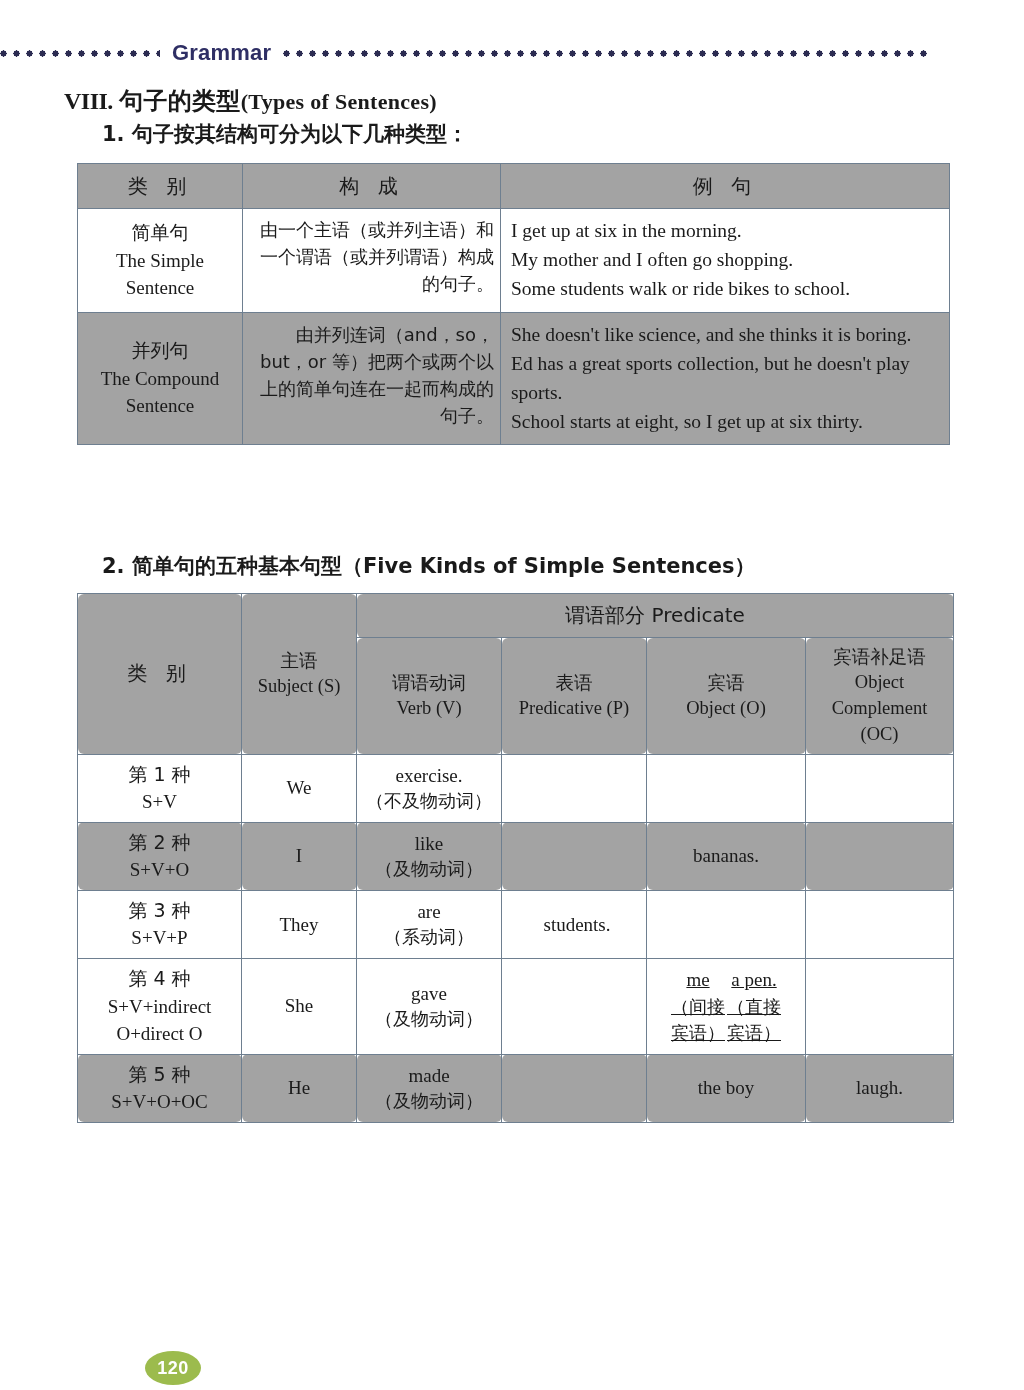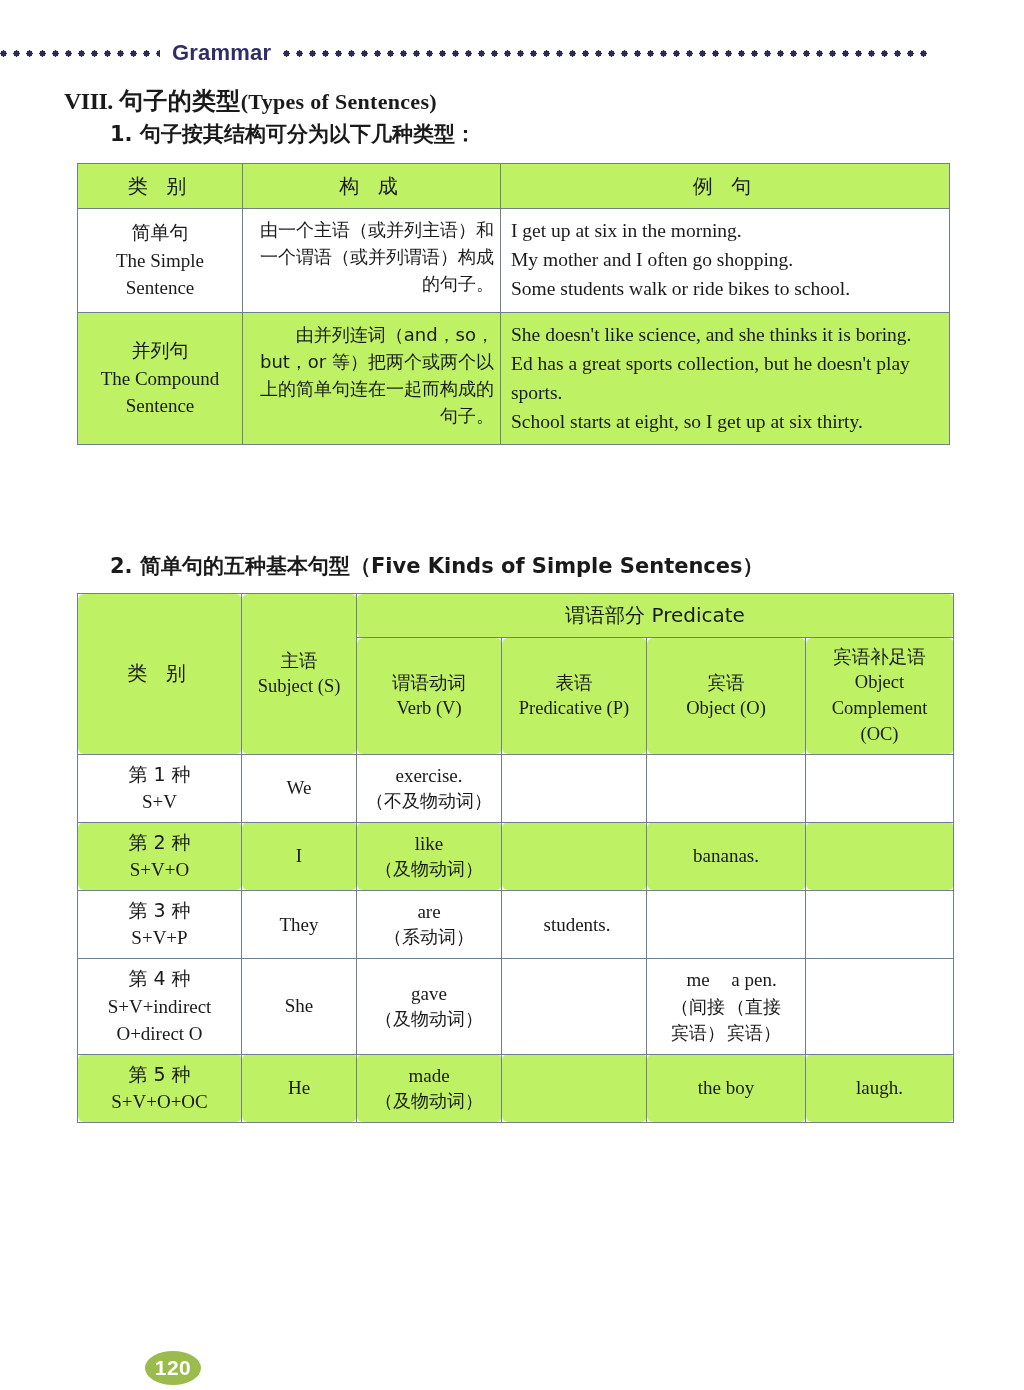--- a/index.html
+++ b/index.html
@@ -58,21 +58,21 @@
   .sec-heading .numeral {
     font-family: "Liberation Serif", serif;
     font-weight: bold;
     letter-spacing: -0.5px;
   }
   .sec-heading .cn { font-family: "DejaVu Sans", "Liberation Sans", sans-serif; font-weight: bold; }
   .sec-heading .en { font-size: 22px; }
 
   .sub-heading {
     position: absolute;
-    left: 110px;
+    left: 102px;
     font-size: 21px;
     font-weight: bold;
     white-space: nowrap;
   }
   .sub-heading .cn { font-family: "DejaVu Sans", "Liberation Sans", sans-serif; font-weight: bold; }
   #subhead-1 { top: 120px; }
   #subhead-2 { top: 552px; }
 
   
   .grid {
@@ -82,21 +82,21 @@
     background: #ffffff;
   }
   .grid td, .grid th {
     border: 1px solid #6e7f90;
     vertical-align: middle;
     padding: 6px 8px;
     font-weight: normal;
     font-size: 19px;
     line-height: 1.32;
   }
-  .tint { background: #bef264; }
+  .tint { background: #a3a3a3; }
   .cn   { font-family: "DejaVu Sans", "Liberation Sans", sans-serif; }
   .lft  { text-align: left; }
 
   
   #table-sentence-types {
     left: 77px;
     top: 163px;
     width: 872px;
   }
   #table-sentence-types .hcell {
@@ -156,37 +156,38 @@
   #table-five-patterns .paren { font-family: "DejaVu Sans", "Liberation Sans", sans-serif; font-size: 18px; }
   #table-five-patterns .lbl-leiBie {
     font-family: "DejaVu Sans", "Liberation Sans", sans-serif;
     font-size: 20px;
     letter-spacing: 6px;
   }
   .dual {
     display: flex;
     justify-content: center;
     gap: 2px;
+    text-decoration: underline;
   }
   .dual > div { line-height: 1.42; }
   .dual .cn-line { font-family: "DejaVu Sans", "Liberation Sans", sans-serif; font-size: 18px; }
 
   
   #page-number-badge {
     position: absolute;
     left: 145px;
     top: 1351px;
     width: 56px;
     height: 34px;
     border-radius: 50%;
     background: #9cbb4d;
     color: #ffffff;
     font-family: "Liberation Sans", "DejaVu Sans", sans-serif;
     font-weight: bold;
-    font-size: 21px;
+    font-size: 18px;
     display: flex;
     align-items: center;
     justify-content: center;
     letter-spacing: 0.5px;
   }
 </style>
 </head>
 <body>
 
 <div class="page-header">

